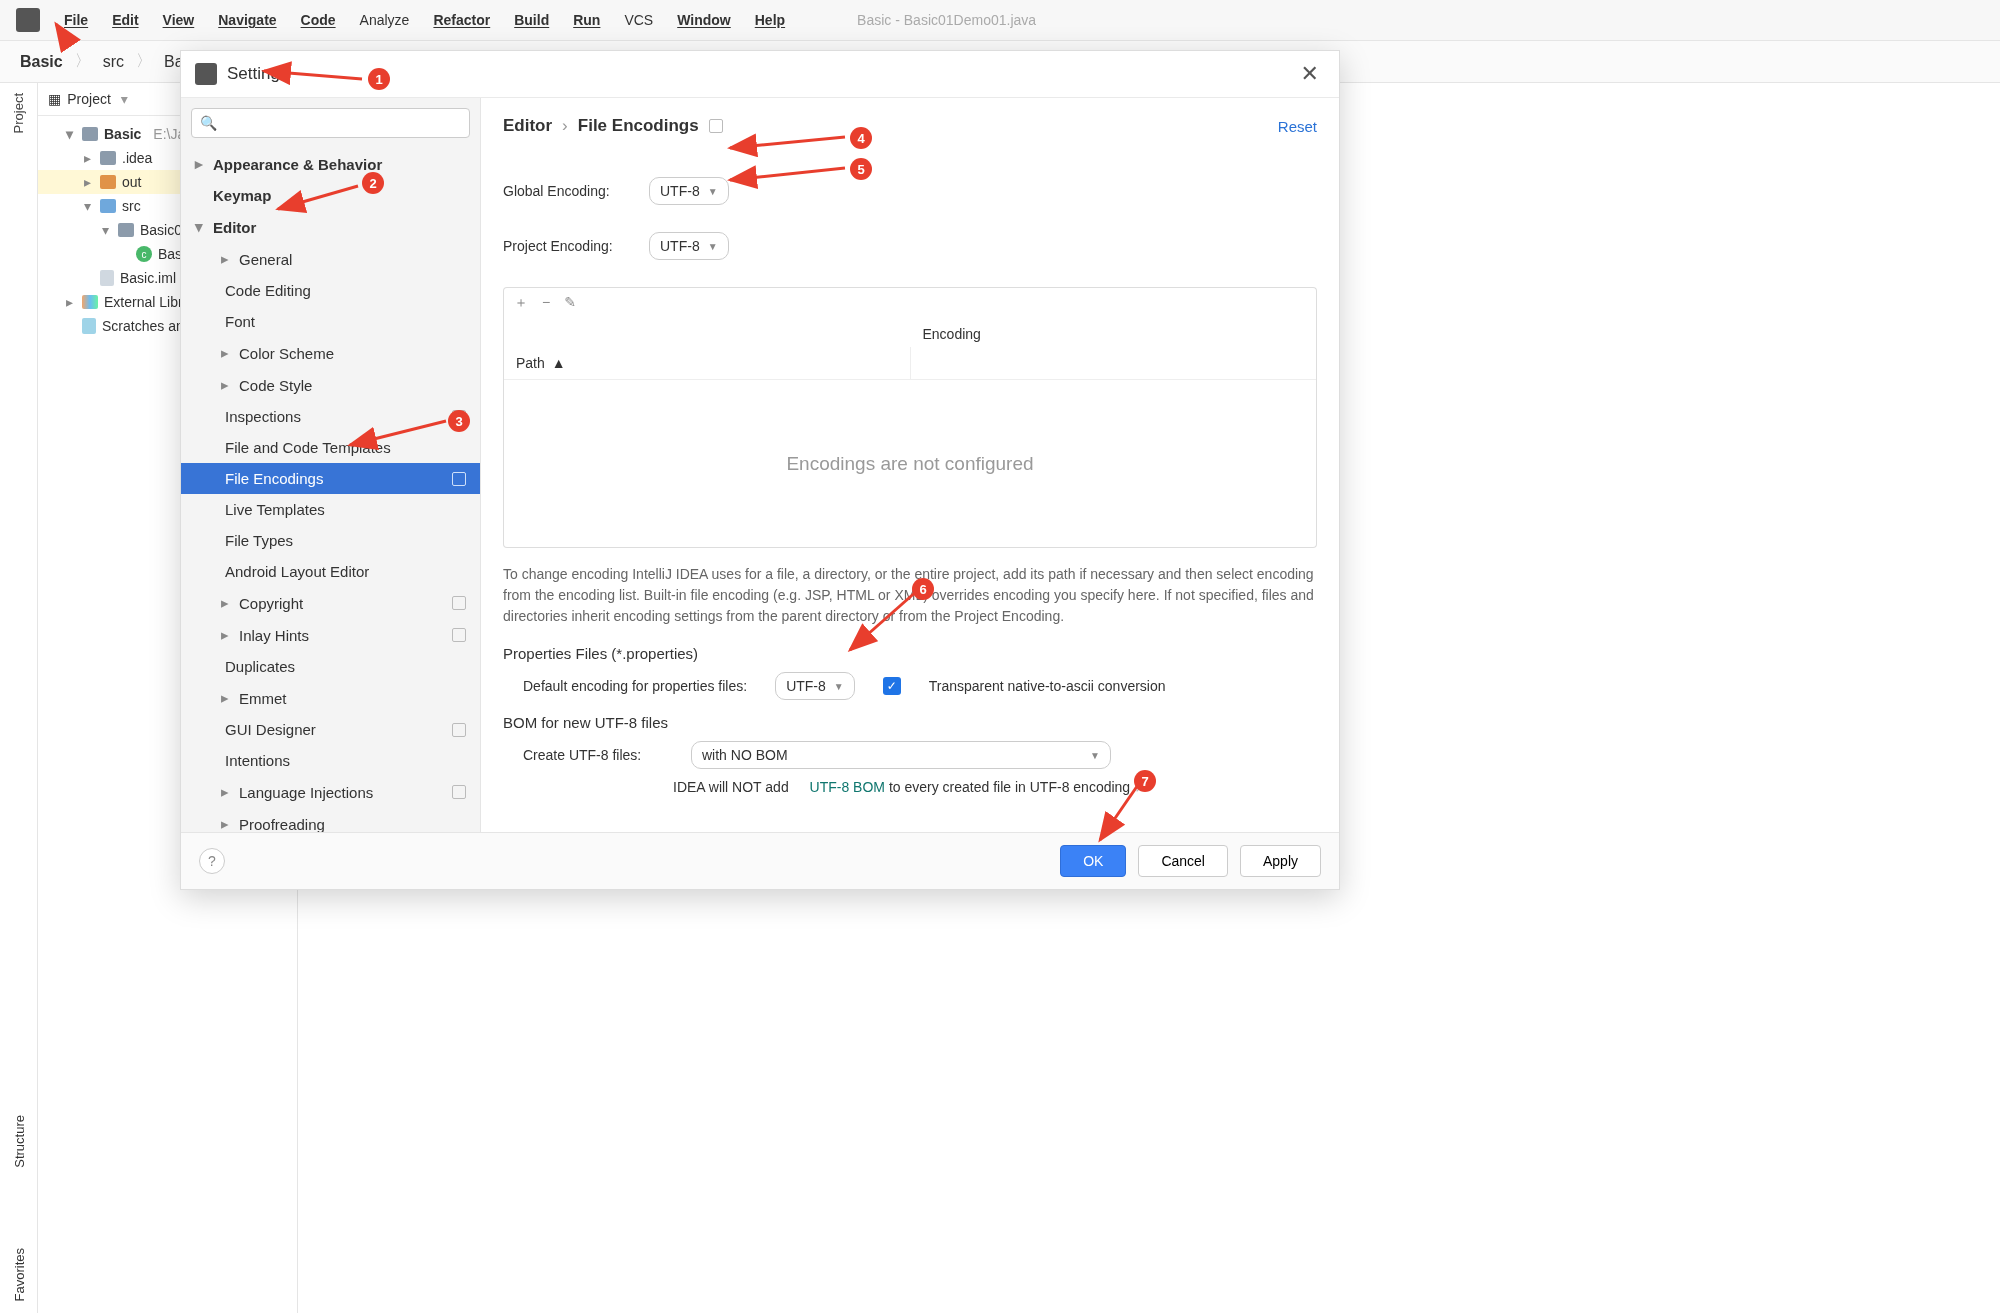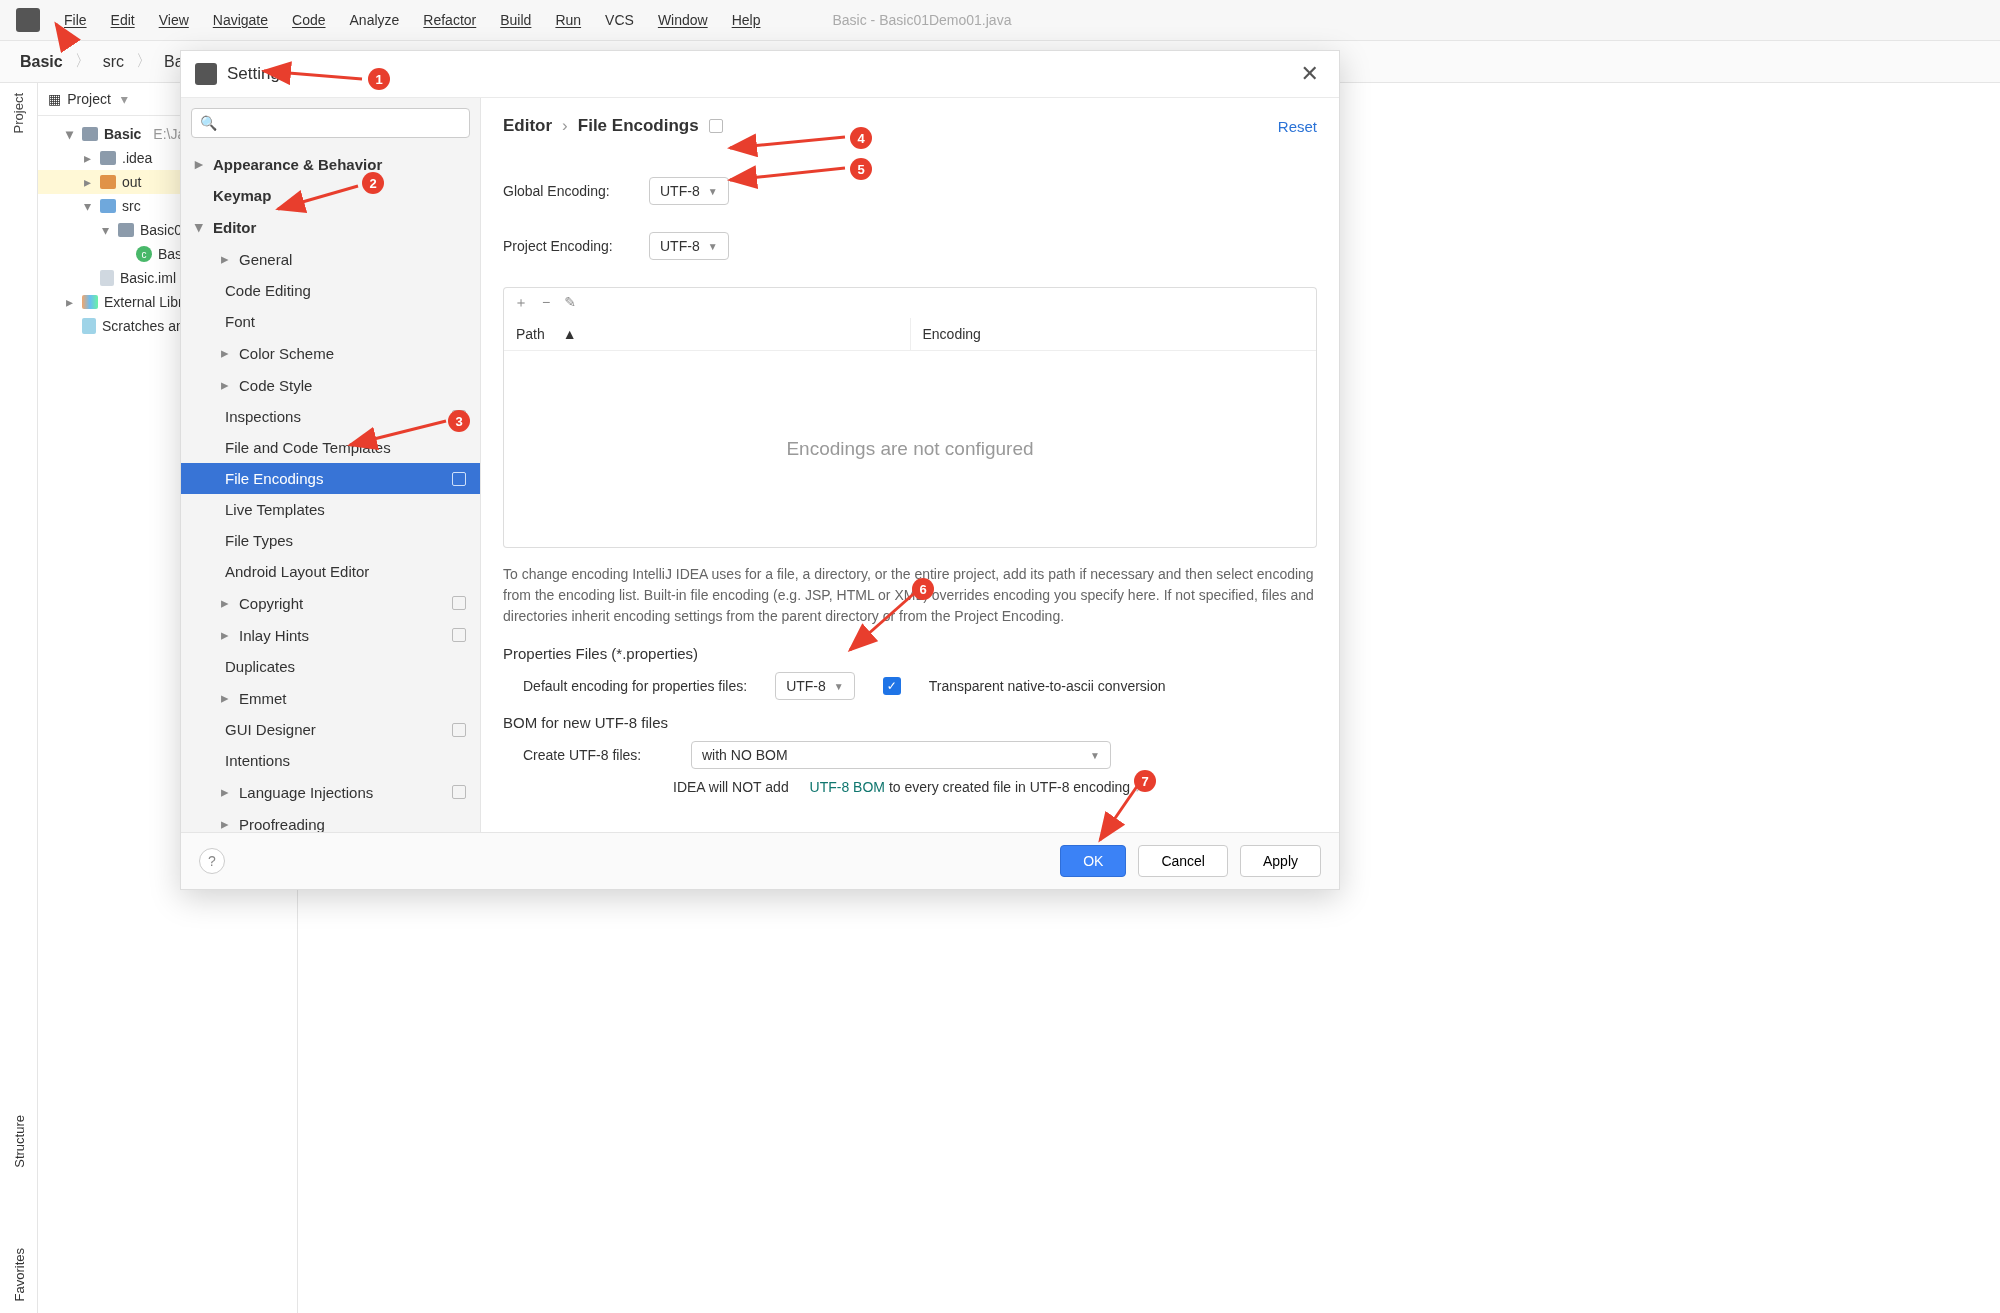--- a/index.html
+++ b/index.html
@@ -2,21 +2,21 @@
 <html><head>
 <meta charset="utf-8">
 <style>
 * { box-sizing: border-box; margin: 0; padding: 0; font-family: -apple-system, "Segoe UI", Arial, sans-serif; }
 body { background: #f5f5f5; width: 2000px; height: 1313px; overflow: hidden; position: relative; font-size: 14px; color: #333; }
 
 .ide-wrap { position: absolute; inset: 0; background: #fff; }
 .menubar { display: flex; align-items: center; gap: 24px; padding: 8px 16px; background: #f7f7f7; border-bottom: 1px solid #e5e5e5; }
 .menubar .app-icon { width: 24px; height: 24px; background: #555; border-radius: 3px; }
 .menubar .item { font-size: 14px; cursor: pointer; }
-.menubar .item .u { text-decoration: underline; text-underline-offset: 2px; }
+.menubar .item .u { text-decoration: underline; text-underline-offset: 2px; font-weight: bold; }
 .menubar .title { margin-left: 48px; color: #aaa; font-size: 14px; }
 .bread { display: flex; align-items: center; gap: 12px; padding: 10px 20px; background: #fafafa; border-bottom: 1px solid #e5e5e5; font-size: 16px; }
 .bread .sep { color: #bbb; }
 .bread .c-icon { width: 18px; height: 18px; background: #49b86a; border-radius: 50%; display: inline-block; }
 .ide-body { display: flex; height: calc(100% - 80px); }
 .side-tabs { width: 38px; border-right: 1px solid #e5e5e5; display: flex; flex-direction: column; align-items: center; padding-top: 10px; gap: 80px; }
 .side-tabs .rot { writing-mode: vertical-rl; transform: rotate(180deg); font-size: 13px; color: #444; }
 .tool-window { width: 260px; border-right: 1px solid #e5e5e5; background: #fff; }
 .tool-window .hdr { display: flex; align-items: center; padding: 8px 10px; border-bottom: 1px solid #e8e8e8; font-size: 14px; gap: 6px; }
 .tree { padding: 6px 0; }
@@ -56,27 +56,27 @@
 .tree2 .row .proj-ic { margin-left:auto; width:14px; height:14px; border:1px solid #bbb; border-radius:2px; }
 .tree2 .row.selected .proj-ic { border-color:#cfe0fa; }
 .dlg-main { flex:1; display:flex; flex-direction:column; min-width:0; }
 .dlg-crumb { padding:18px 22px 12px; font-size:17px; font-weight:600; display:flex; align-items:center; }
 .dlg-crumb .sep2 { margin:0 10px; color:#999; font-weight:400; }
 .dlg-crumb .reset { margin-left:auto; color:#2a72d6; font-weight:400; font-size:15px; cursor:pointer; }
 .dlg-crumb .pi { margin-left:10px; width:14px; height:14px; border:1px solid #bbb; border-radius:2px; }
 .dlg-content { padding: 2px 22px 12px; flex:1; overflow:auto; font-size:14px; }
 .form-row { display:flex; align-items:center; gap:16px; margin:27px 0; }
 .form-row .lbl { min-width:130px; }
-.combo { display:flex; align-items:center; gap:8px; border:1px solid #ccc; border-radius:4px; padding:5px 10px; background:#fff; cursor:pointer; }
+.combo { display:flex; align-items:center; gap:8px; border:1px solid #ccc; border-radius:10px; padding:5px 10px; background:#fff; cursor:pointer; }
 .combo .dd { color:#888; font-size:10px; }
 .tbl-tools { border:1px solid #ddd; border-bottom:none; border-radius:4px 4px 0 0; padding:6px 10px; display:flex; gap:14px; color:#888; }
 .tbl { border:1px solid #ddd; border-top:none; border-radius:0 0 4px 4px; height:230px; display:flex; flex-direction:column; }
 .tbl .head { display:flex; border-bottom:1px solid #eee; }
 .tbl .head .cell { padding:8px 12px; font-size:14px; border-right:1px solid #eee; }
-.tbl .head .cell:first-child { flex:1; display:flex; align-items:flex-start; gap:18px; }
+.tbl .head .cell:first-child { flex:1; display:flex; align-items:flex-start; gap:7px;margin-top:29px; }
 .tbl .head .cell:last-child { flex:1; border-right:none; }
 .tbl .placeholder { flex:1; display:flex; align-items:center; justify-content:center; color:#999; font-size:19px; }
 .hint { color:#666; margin:16px 0 18px; line-height:1.5; }
 .section-title { margin:14px 0 10px; font-size:15px; }
 .sub-row { display:flex; align-items:center; gap:28px; margin:8px 0 8px 20px; }
 .checkbox { width:18px; height:18px; background:#1f74e6; border-radius:3px; display:inline-flex; align-items:center; justify-content:center; color:#fff; font-size:12px; }
 .wide-combo { flex:1; max-width:420px; }
 .bom-line { margin:10px 0 0 170px; }
 .bom-line .link { color:#0f766e;padding-left:17px; }
 .bom-line .ext { color:#bbb; margin-left:4px; }

